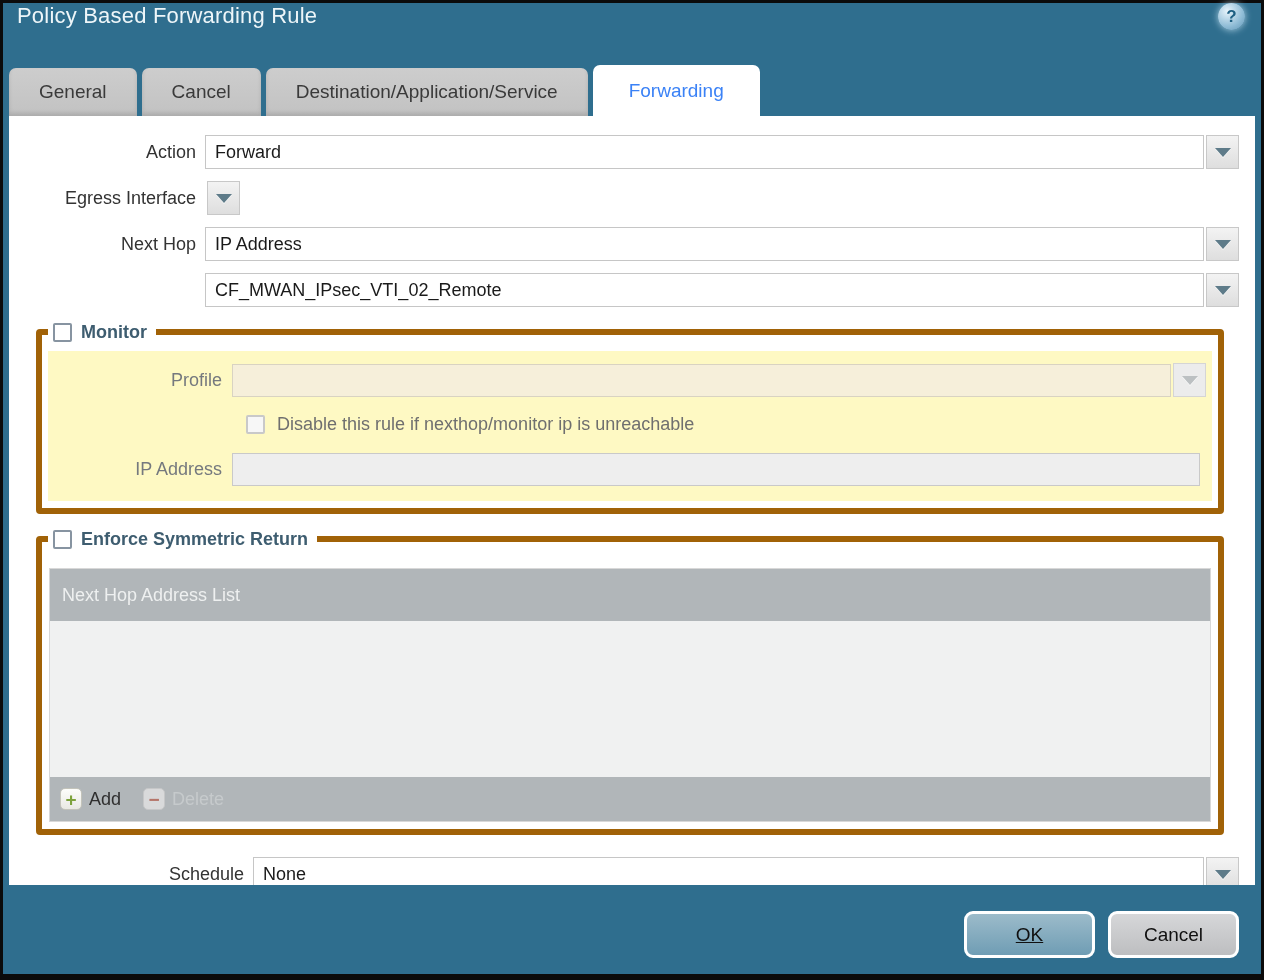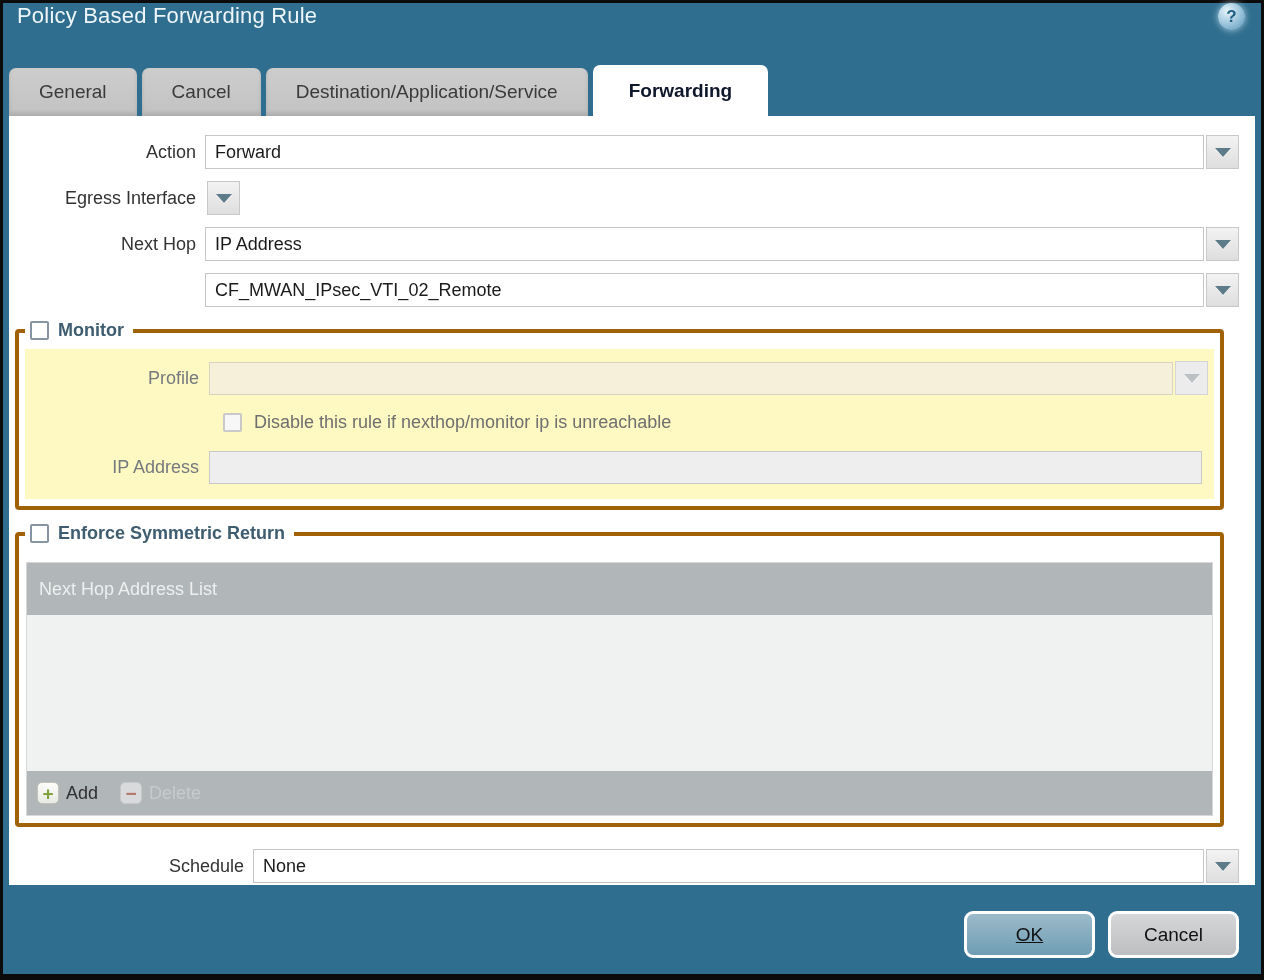--- a/index.html
+++ b/index.html
@@ -42,22 +42,22 @@
   }
   .tab {
     background: linear-gradient(#cdcdcd, #c2c2c2);
     border-radius: 7px 7px 0 0;
     height: 48px; padding: 8px 30px;
     display: flex; align-items: center; justify-content: center;
     color: #3a3a3a; font-size: 19px; cursor: pointer;
     box-shadow: inset 0 -3px 4px rgba(0,0,0,.12);
   }
   .tab.active {
-    background: #fff; color: #0f172a; height: 51px;
-    box-shadow: none; padding: 16px 36px; font-weight: bold;
+    background: #fff; color: #3b82f6; height: 51px;
+    box-shadow: none; padding: 16px 36px;
   }
   
   .content {
     background: #fff; margin: 0 6px;
     height: 769px; flex: 0 0 auto;
     padding: 19px 16px 0 0;
     overflow: hidden;
   }
   .row { display: flex; align-items: center; margin-bottom: 12px; }
   .row-label {
@@ -81,22 +81,22 @@
   .tri {
     width: 0; height: 0;
     border-left: 8px solid transparent; border-right: 8px solid transparent;
     border-top: 9px solid #5e7b89;
     filter: drop-shadow(0 1px 0 rgba(255,255,255,.7));
   }
   .dd-btn.disabled { background: #ececec; border-color: #d5d5d5; cursor: default; }
   .dd-btn.disabled .tri { border-top-color: #bcc0c2; }
   
   .fieldset {
-    border: 4px solid #a16207; border-radius: 4px;
-    margin: 22px 15px 0 6px; position: relative;
+    border: 6px solid #a16207; border-radius: 4px;
+    margin: 22px 15px 0 27px; position: relative;
     padding: 16px 6px 7px 6px;
   }
   .legend {
     position: absolute; top: -13px; left: 6px;
     background: #fff; padding: 0 9px 0 5px;
     display: flex; align-items: center; gap: 9px;
   }
   .checkbox {
     width: 19px; height: 19px; border: 2px solid #8794a1;
     border-radius: 2px; background: #fff; cursor: pointer; flex: 0 0 auto;

